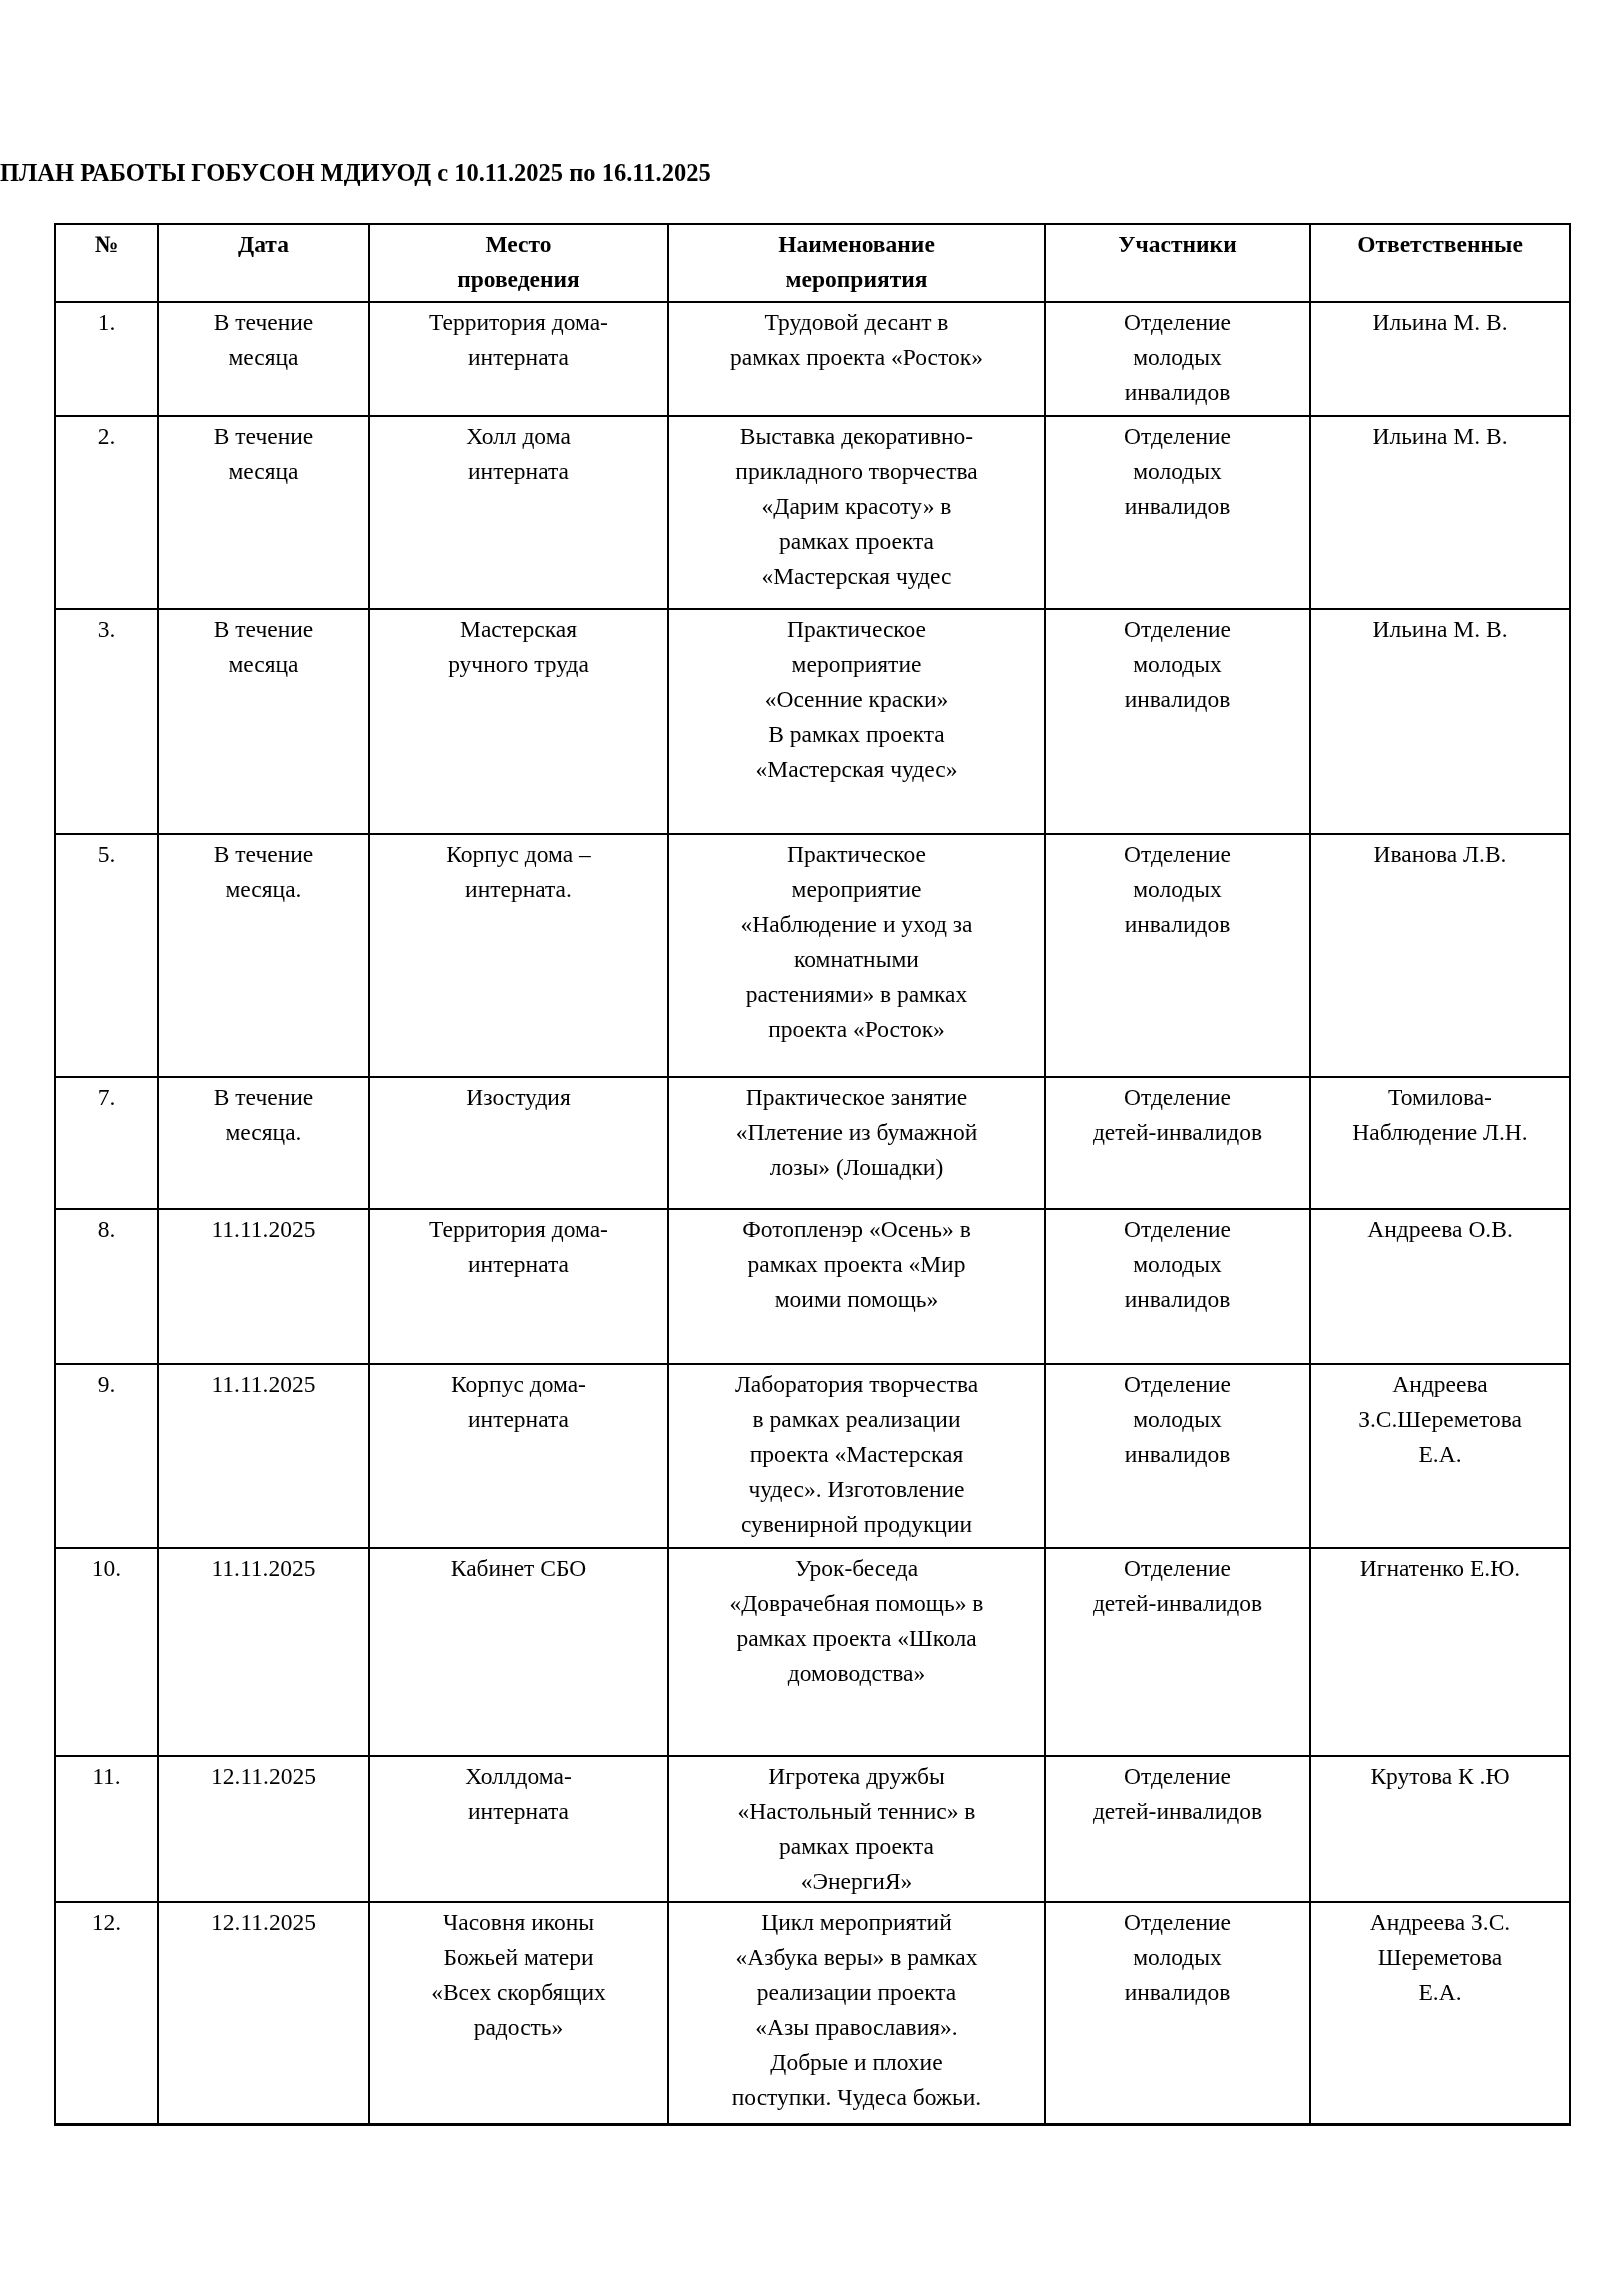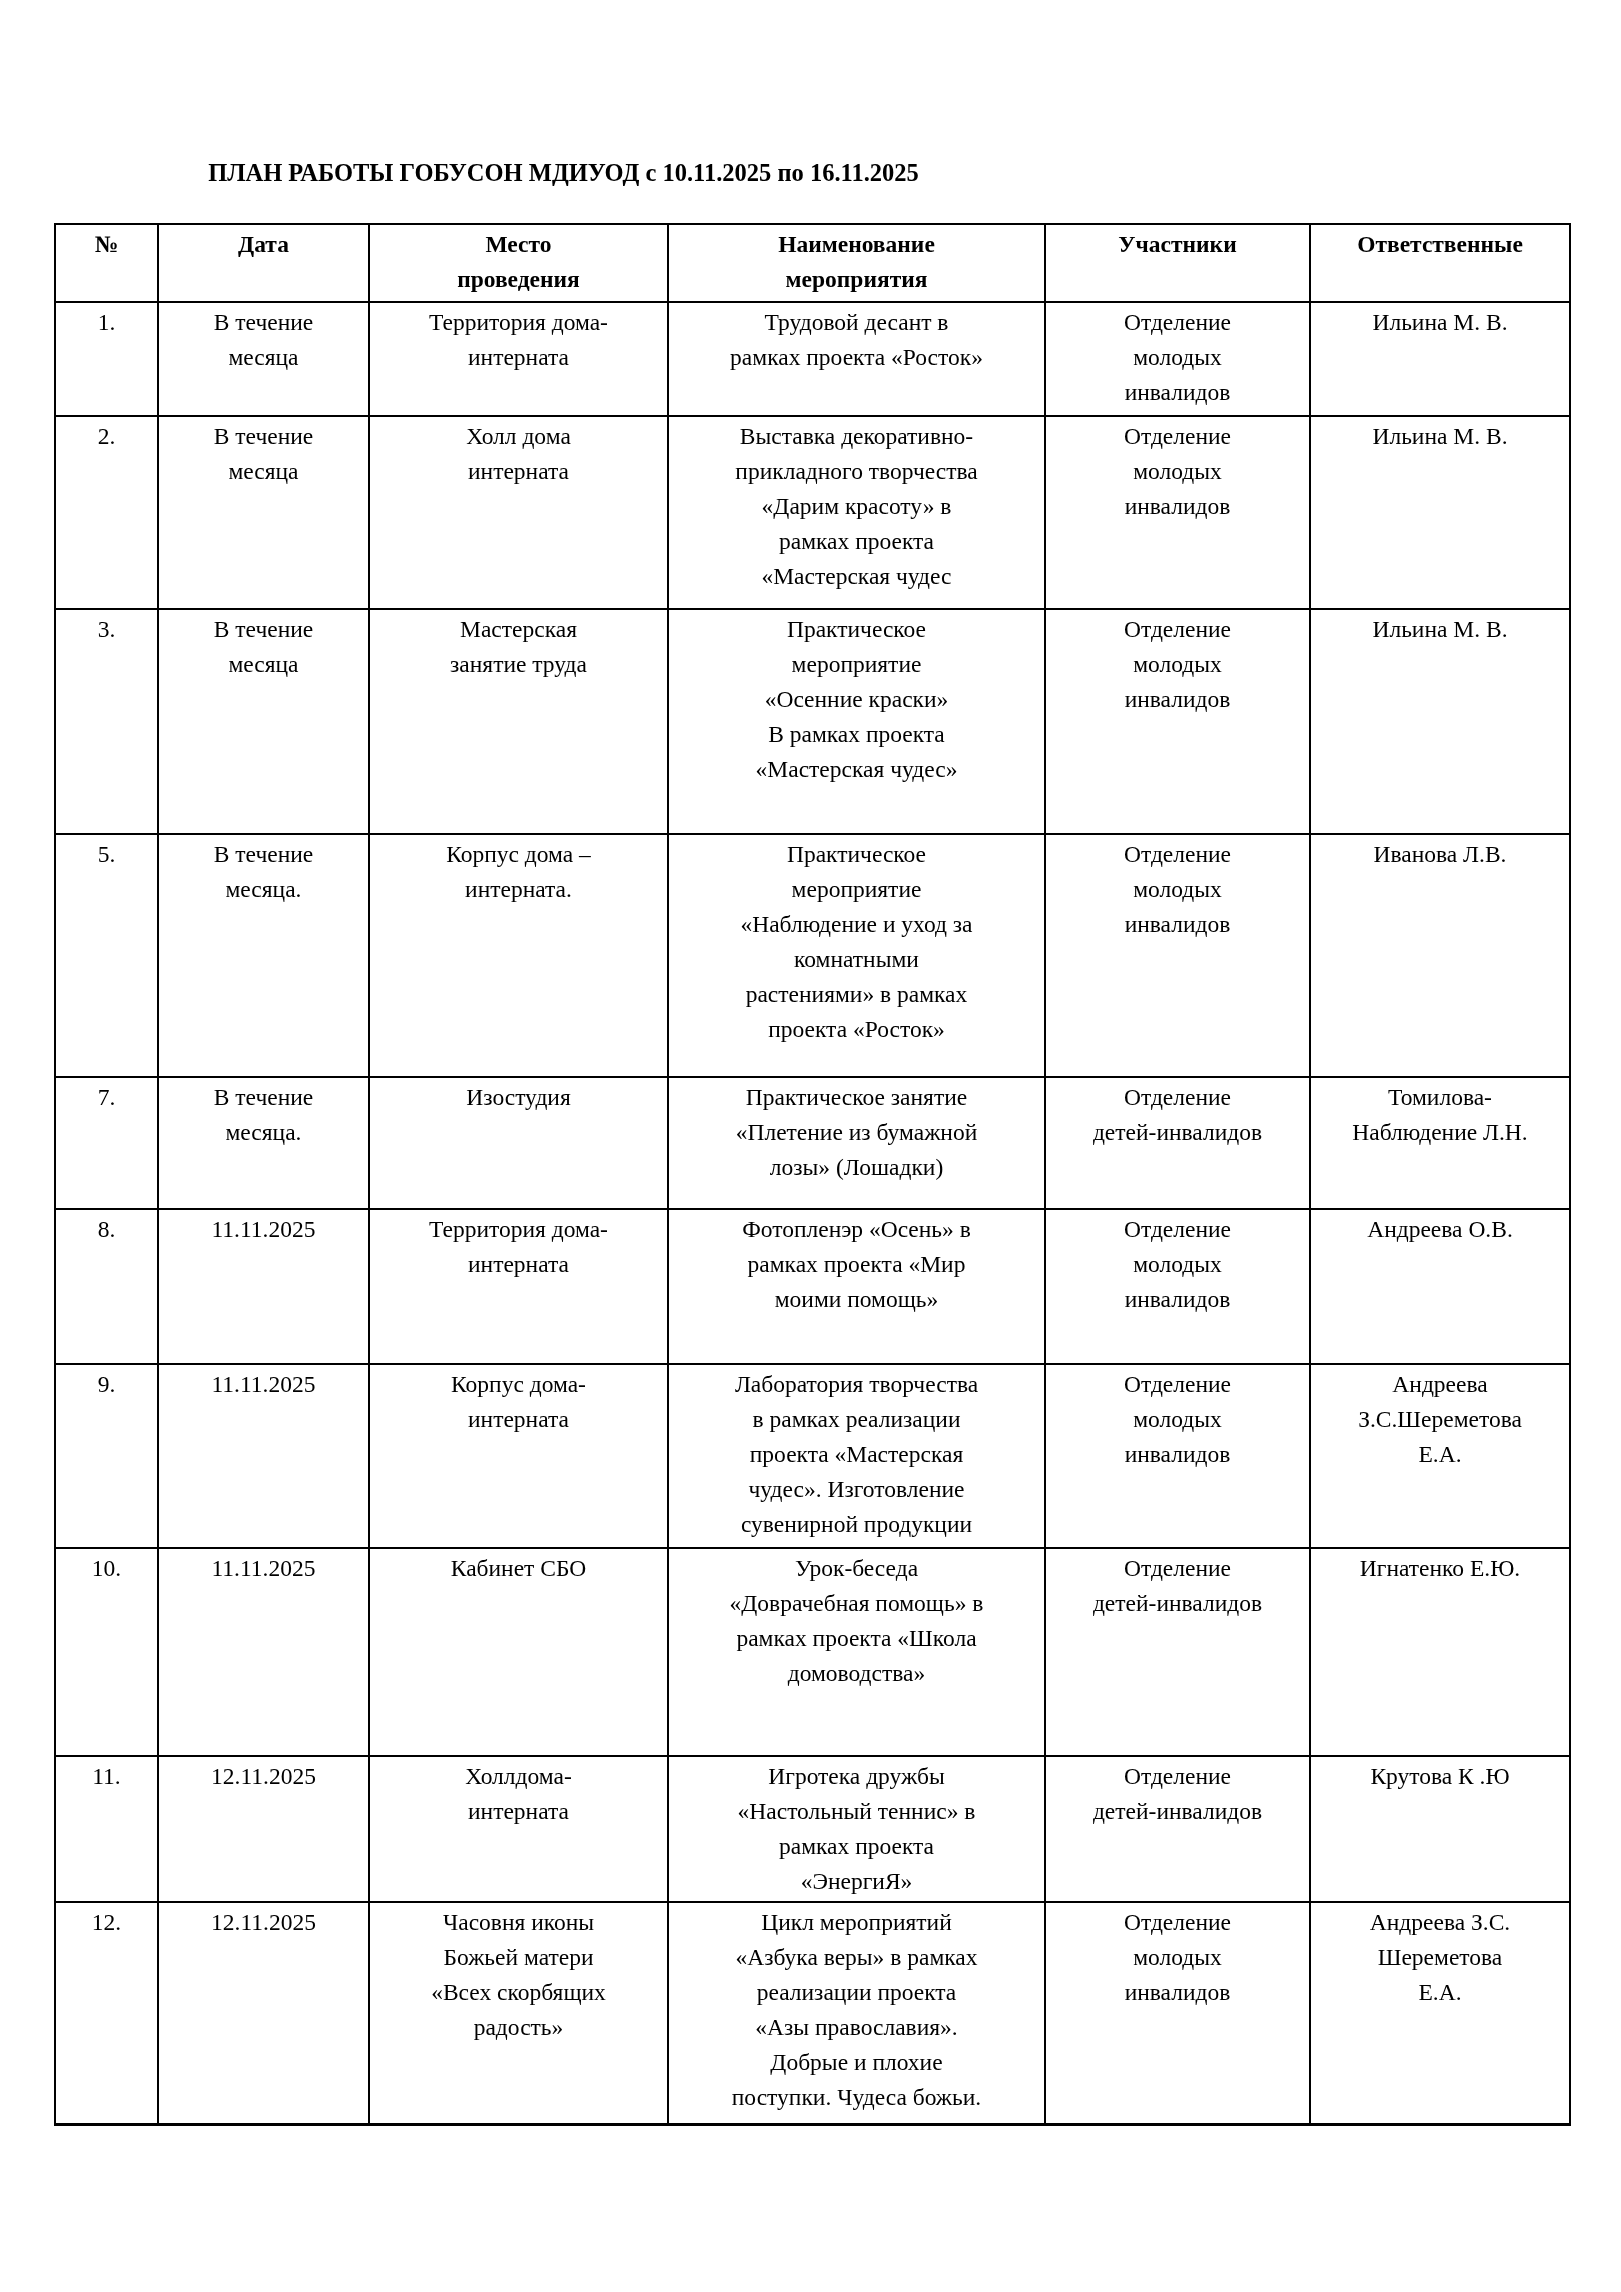--- a/index.html
+++ b/index.html
@@ -13,21 +13,21 @@
     color: #000000;
     font-family: "Liberation Serif", serif;
     position: relative;
     overflow: hidden;
   }
   .doc-title {
     position: absolute;
     top: 159px;
     left: 0;
     width: 1127px;
-    text-align: center;
+    text-align: left;
     font-size: 24.5px;
     font-weight: bold;
     white-space: nowrap;
   }
   table.plan-table {
     position: absolute;
     left: 54px;
     top: 223px;
     width: 1514px;
     border-collapse: collapse;
@@ -106,21 +106,21 @@
     <td>Отделение
 молодых
 инвалидов</td>
     <td>Ильина М. В.</td>
   </tr>
       <tr style="height: 225px;">
     <td>3.</td>
     <td>В течение
 месяца</td>
     <td>Мастерская
-занятие труда</td>
+ручного труда</td>
     <td>Практическое
 мероприятие
 «Осенние краски»
 В рамках проекта
 «Мастерская чудес»</td>
     <td>Отделение
 молодых
 инвалидов</td>
     <td>Ильина М. В.</td>
   </tr>

